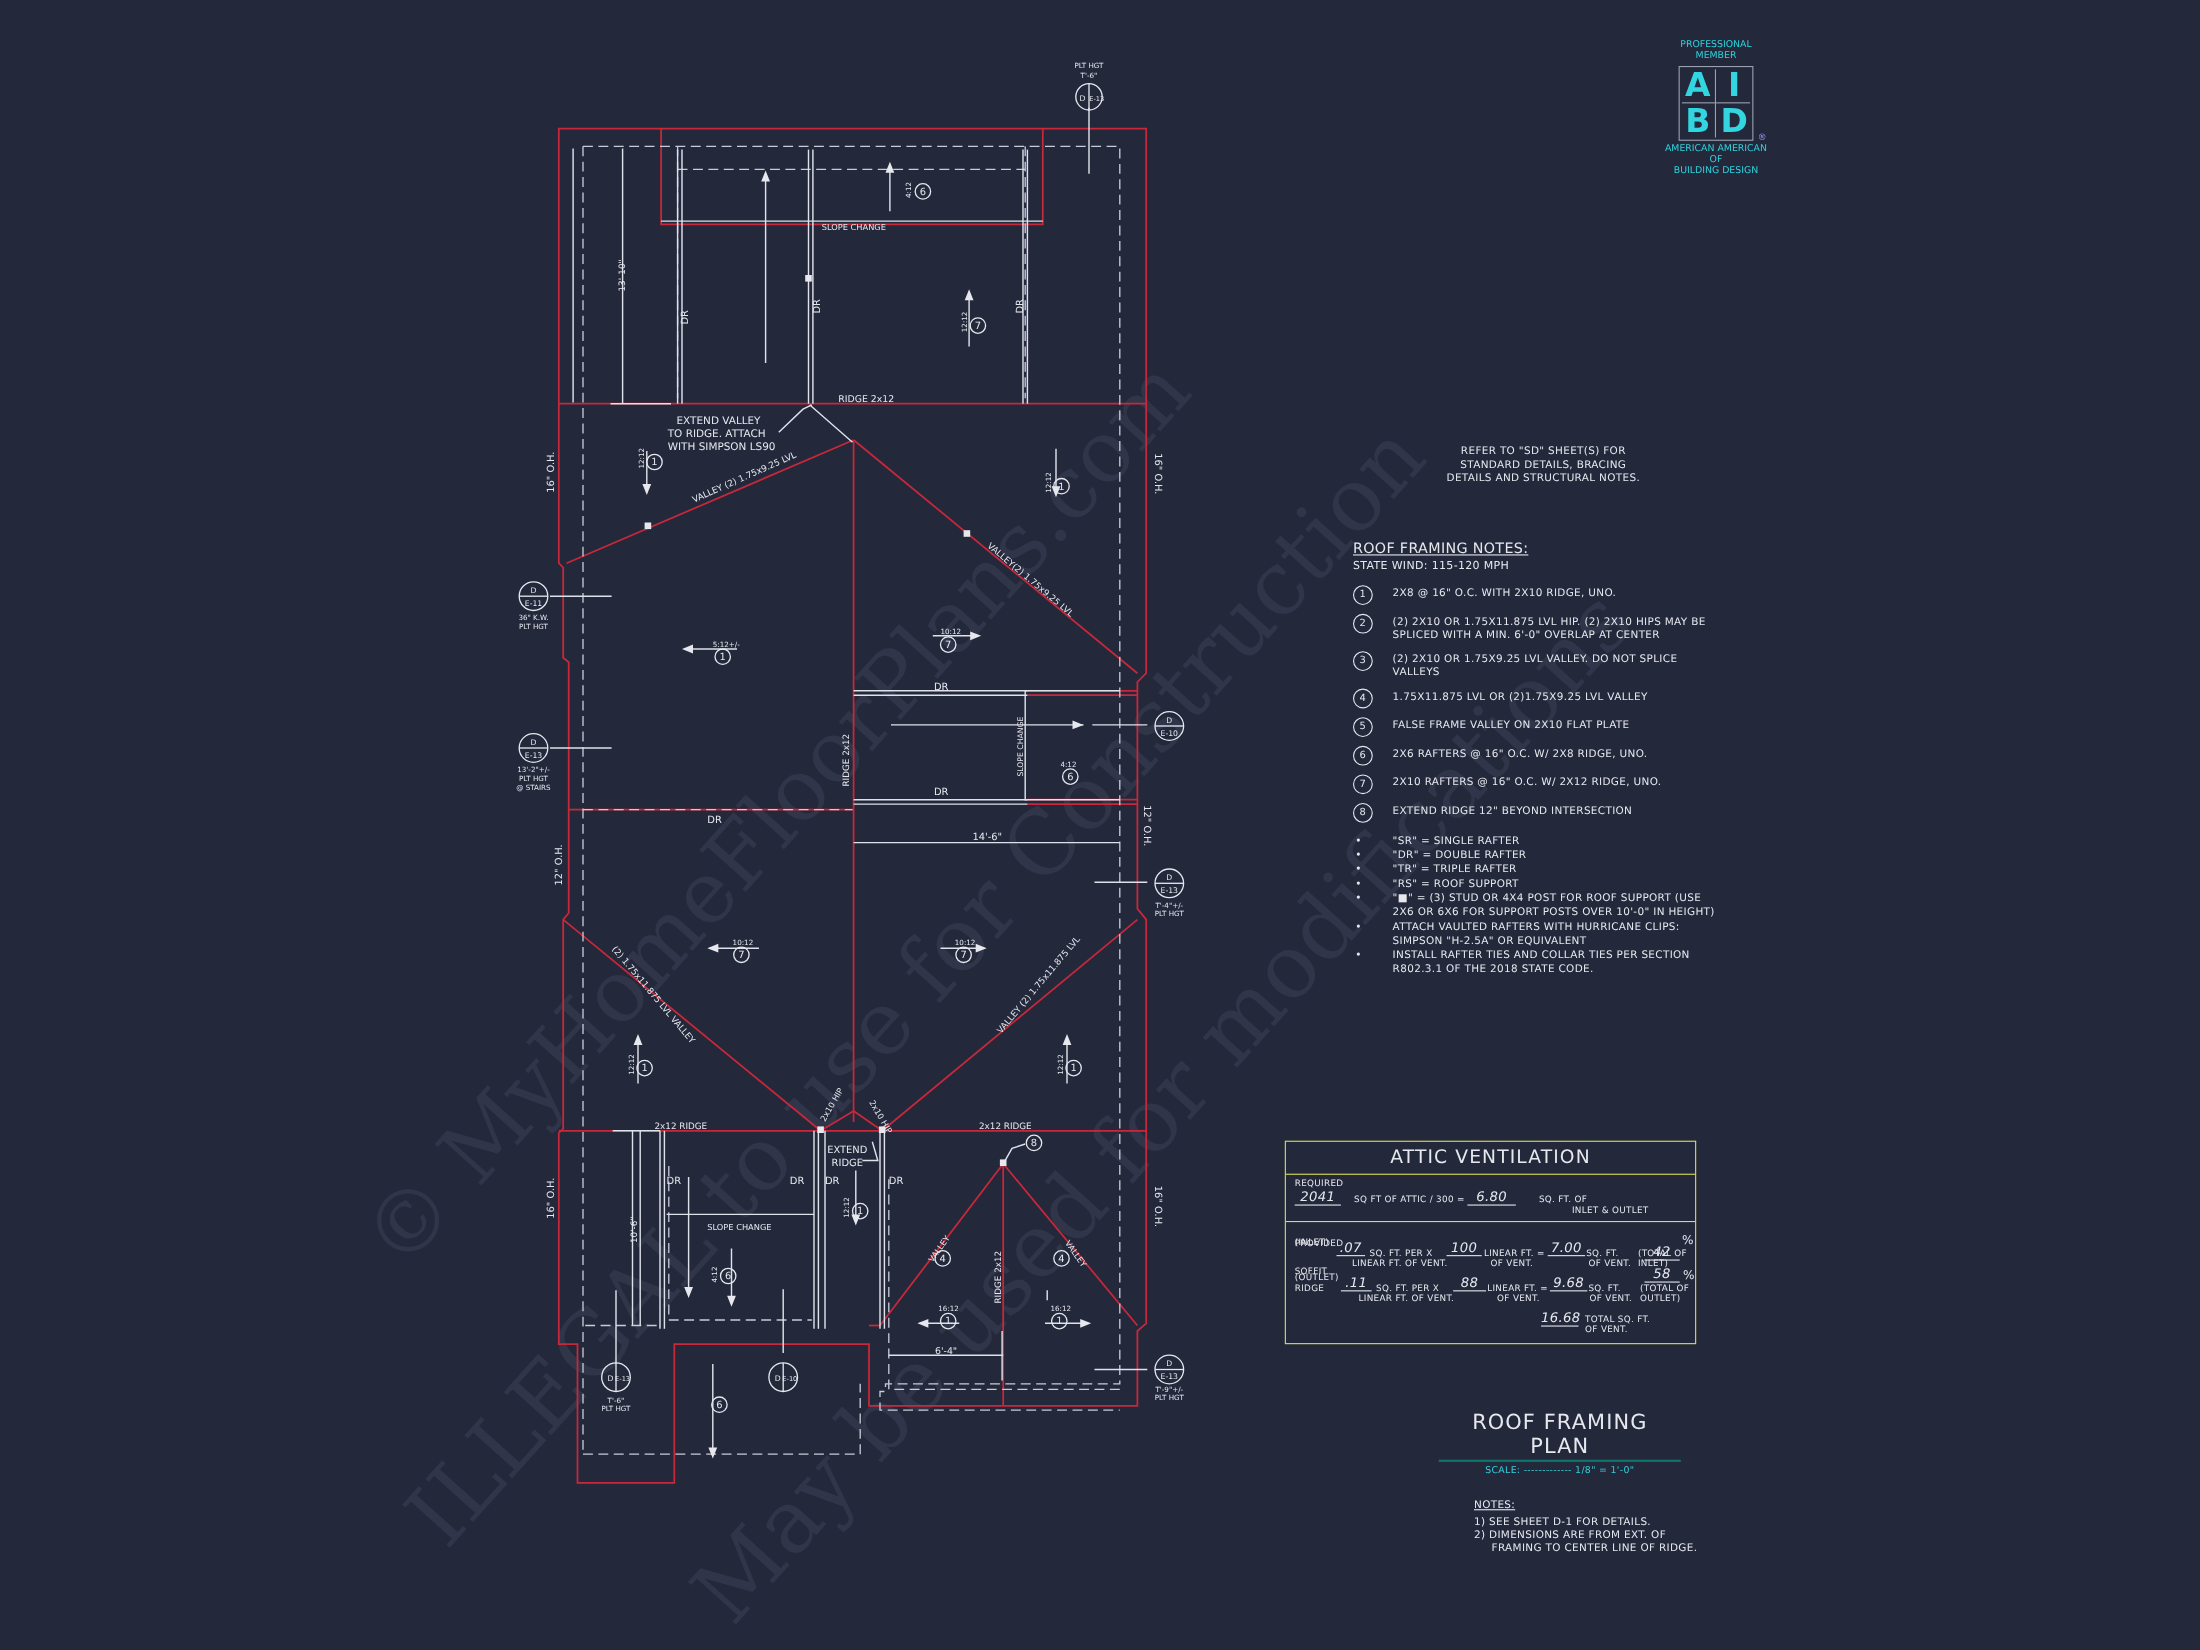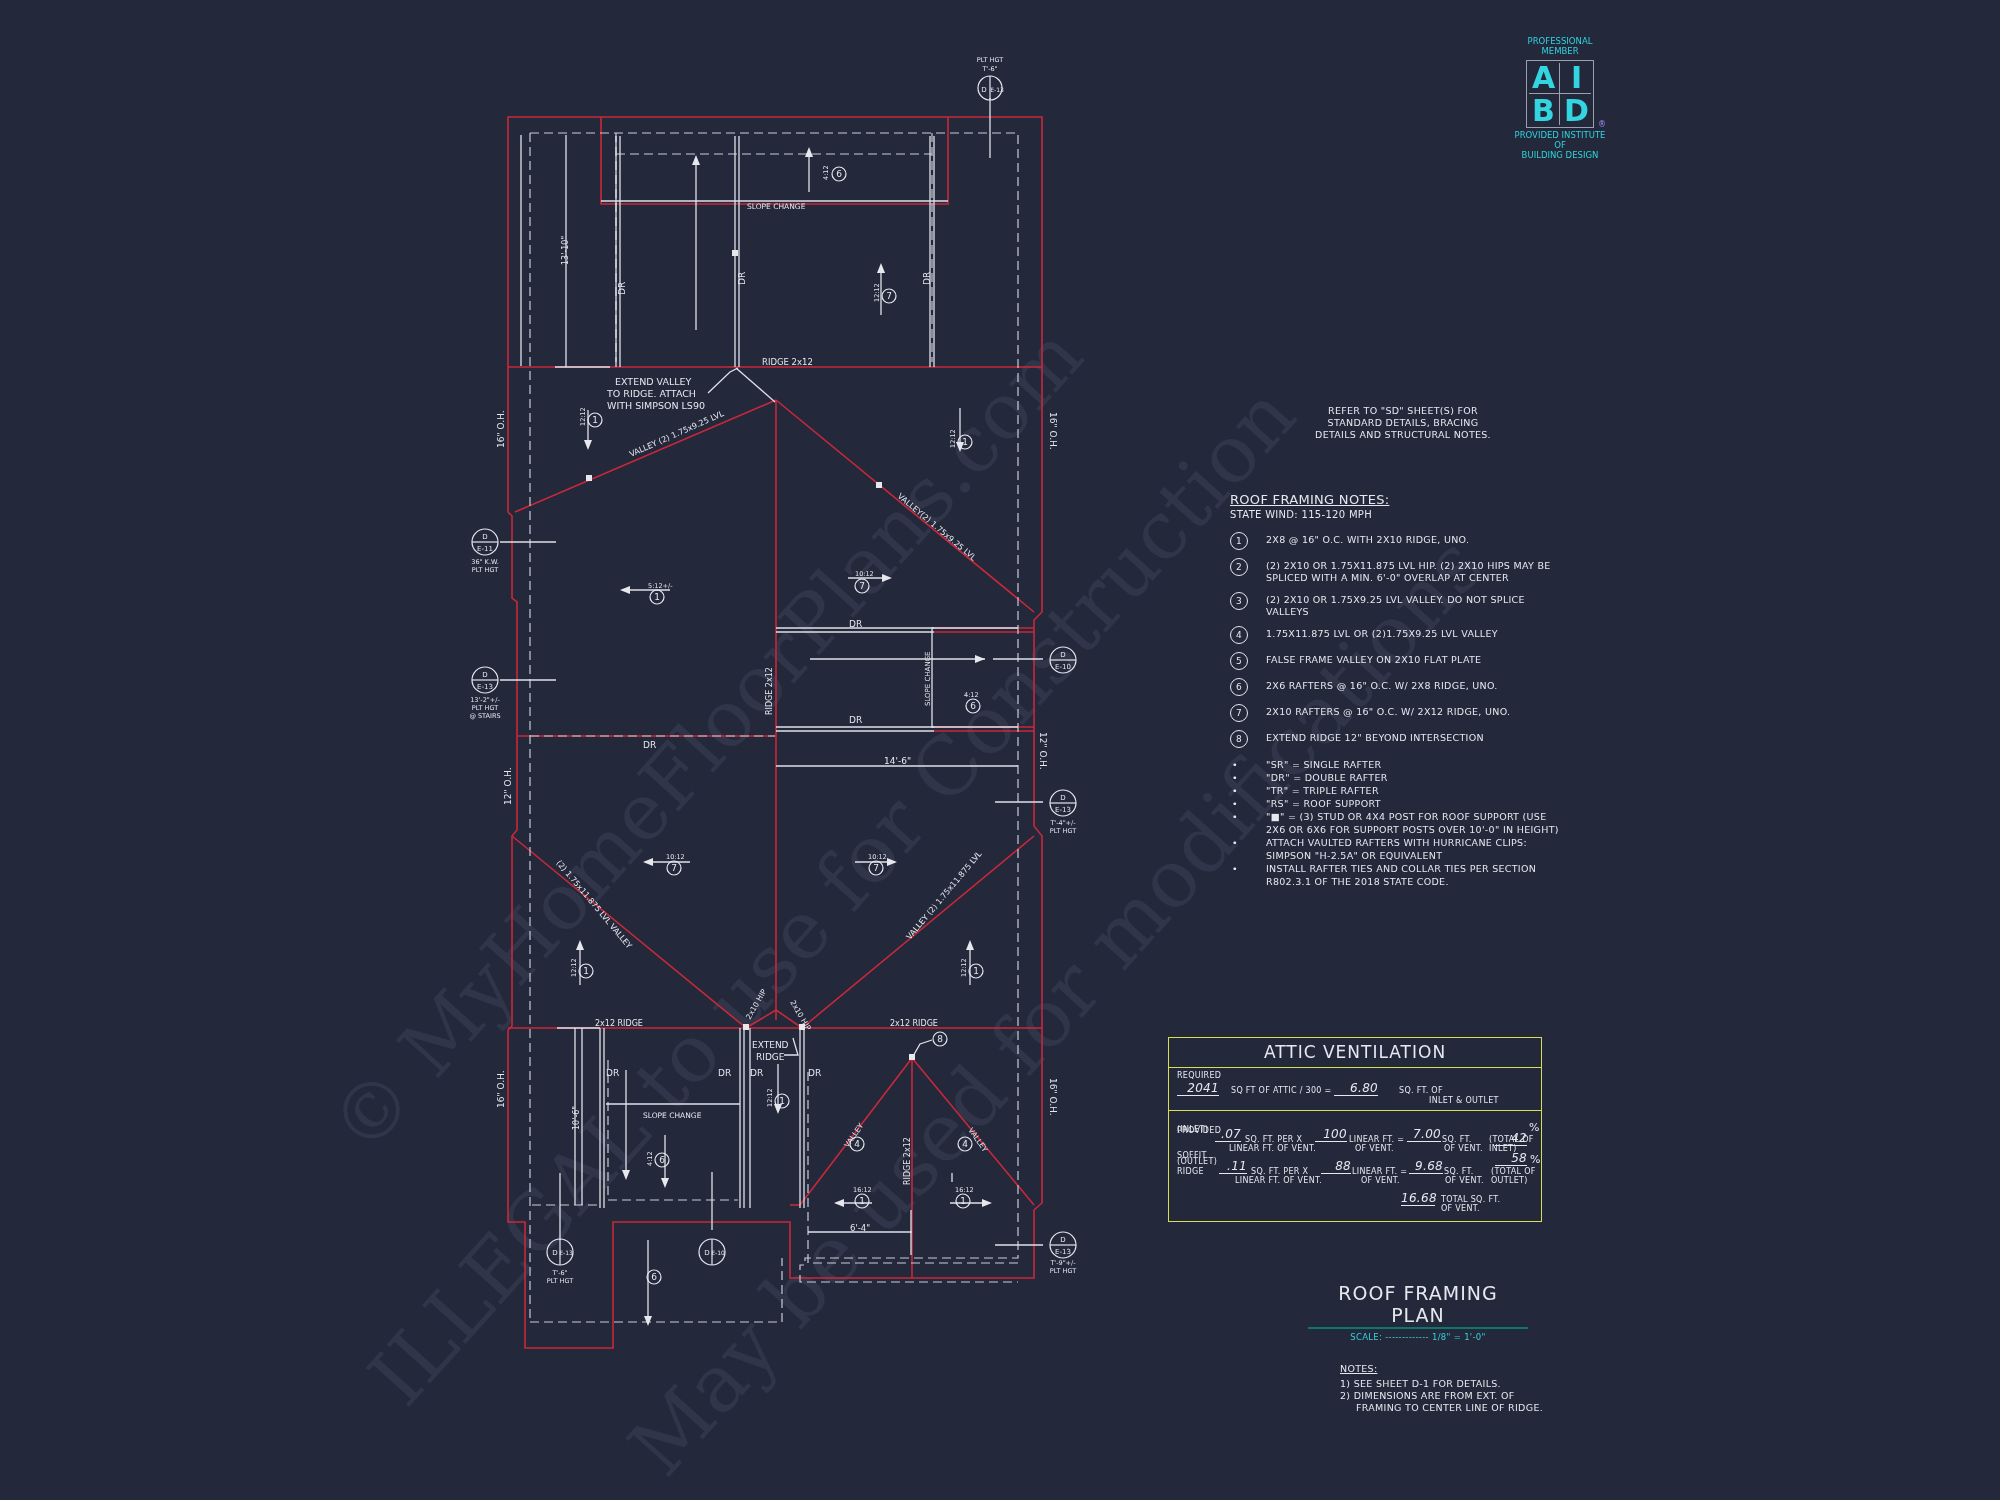--- a/index.html
+++ b/index.html
@@ -19,21 +19,21 @@
   .notes .title{font-size:13px;text-decoration:underline;}
   .notes .sub{font-size:10px;margin-top:2px;margin-bottom:14px;}
   .note-row{display:flex;margin-bottom:10px;line-height:12px;}
   .note-num{width:16px;height:16px;border:1px solid #e6e8ee;border-radius:50%;font-size:9px;display:flex;align-items:center;justify-content:center;margin-right:18px;flex:none;margin-top:-2px;}
   .bullet-row{display:flex;line-height:13px;}
   .bullet-row .dot{width:34px;flex:none;padding-left:2px;}
   .attic{position:absolute;left:1168px;top:1037px;width:372px;height:183px;border:1.5px solid #d9df55;}
   .attic .hdr{height:29px;border-bottom:1.5px solid #d9df55;text-align:center;font-size:17px;line-height:29px;letter-spacing:1px;}
   .attic .req{height:42px;border-bottom:1.5px solid #d9df55;position:relative;font-size:8px;}
   .attic .prov{position:relative;font-size:8px;}
-  .u{border-bottom:1px solid #e6e8ee;font-style:italic;font-size:12px;display:inline-block;text-align:right;}
+  .u{border-bottom:1px solid #e6e8ee;font-style:italic;font-size:12px;display:inline-block;text-align:center;}
   .title-block{position:absolute;left:1308px;top:1282px;width:220px;text-align:center;}
   .title-block .t{font-size:19px;letter-spacing:1px;border-bottom:2px solid #0f766e;display:inline-block;padding-bottom:1px;}
   .title-block .s{font-size:8.5px;color:#34cfda;margin-top:3px;}
   .gen-notes{position:absolute;left:1340px;top:1363px;font-size:9.5px;line-height:12px;}
   .gen-notes .h{text-decoration:underline;margin-bottom:3px;}
   .wm{position:absolute;font-family:"DejaVu Serif",serif;color:rgba(170,175,200,0.10);white-space:nowrap;transform-origin:left bottom;pointer-events:none;}
 </style>
 </head>
 <body>
 
@@ -345,21 +345,21 @@
 <div class="logo">
   <div>PROFESSIONAL</div>
   <div>MEMBER</div>
   <div class="box">
     <span>A</span>
     <span>I</span>
     <span>B</span>
     <span>D</span>
   </div>
   <span class="reg">®</span>
-  <div>PROVIDED INSTITUTE</div>
+  <div>AMERICAN AMERICAN</div>
   <div>OF</div>
   <div>BUILDING DESIGN</div>
 </div>
 
 <div class="refer cad">REFER TO "SD" SHEET(S) FOR STANDARD DETAILS, BRACING DETAILS AND STRUCTURAL NOTES.</div>
 
 <div class="notes cad">
   <div class="title">ROOF FRAMING NOTES:</div>
   <div class="sub">STATE Wind: 115-120 mph</div>
   <div class="note-row">

